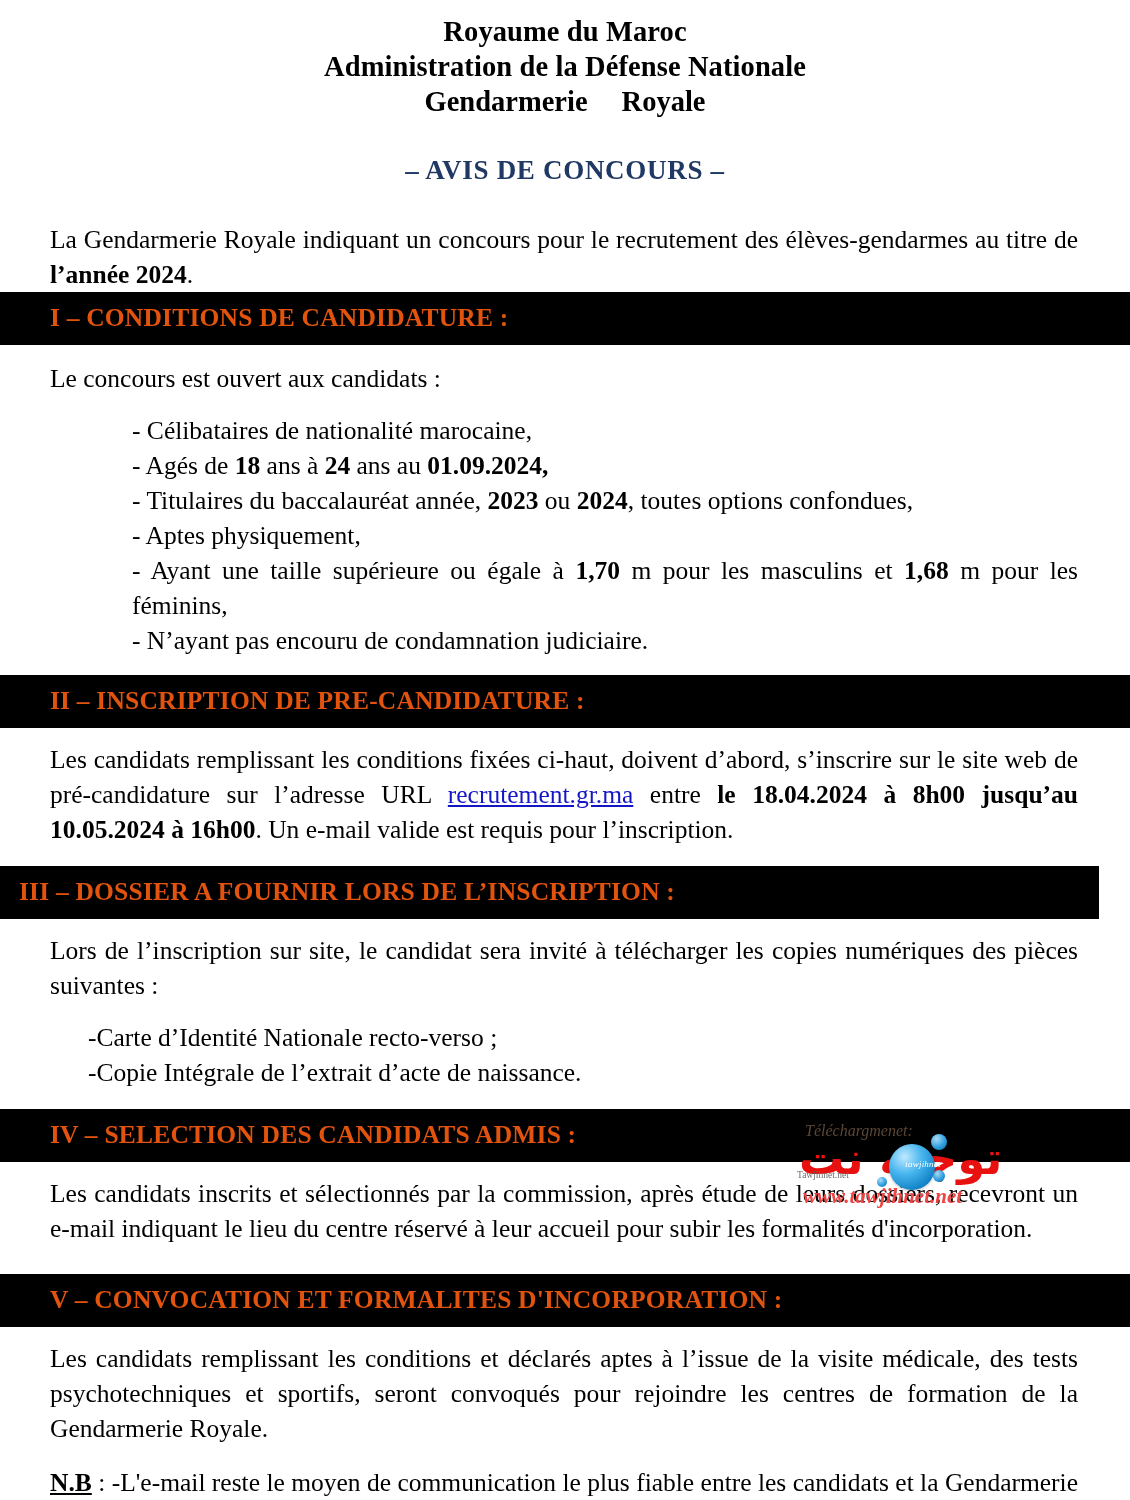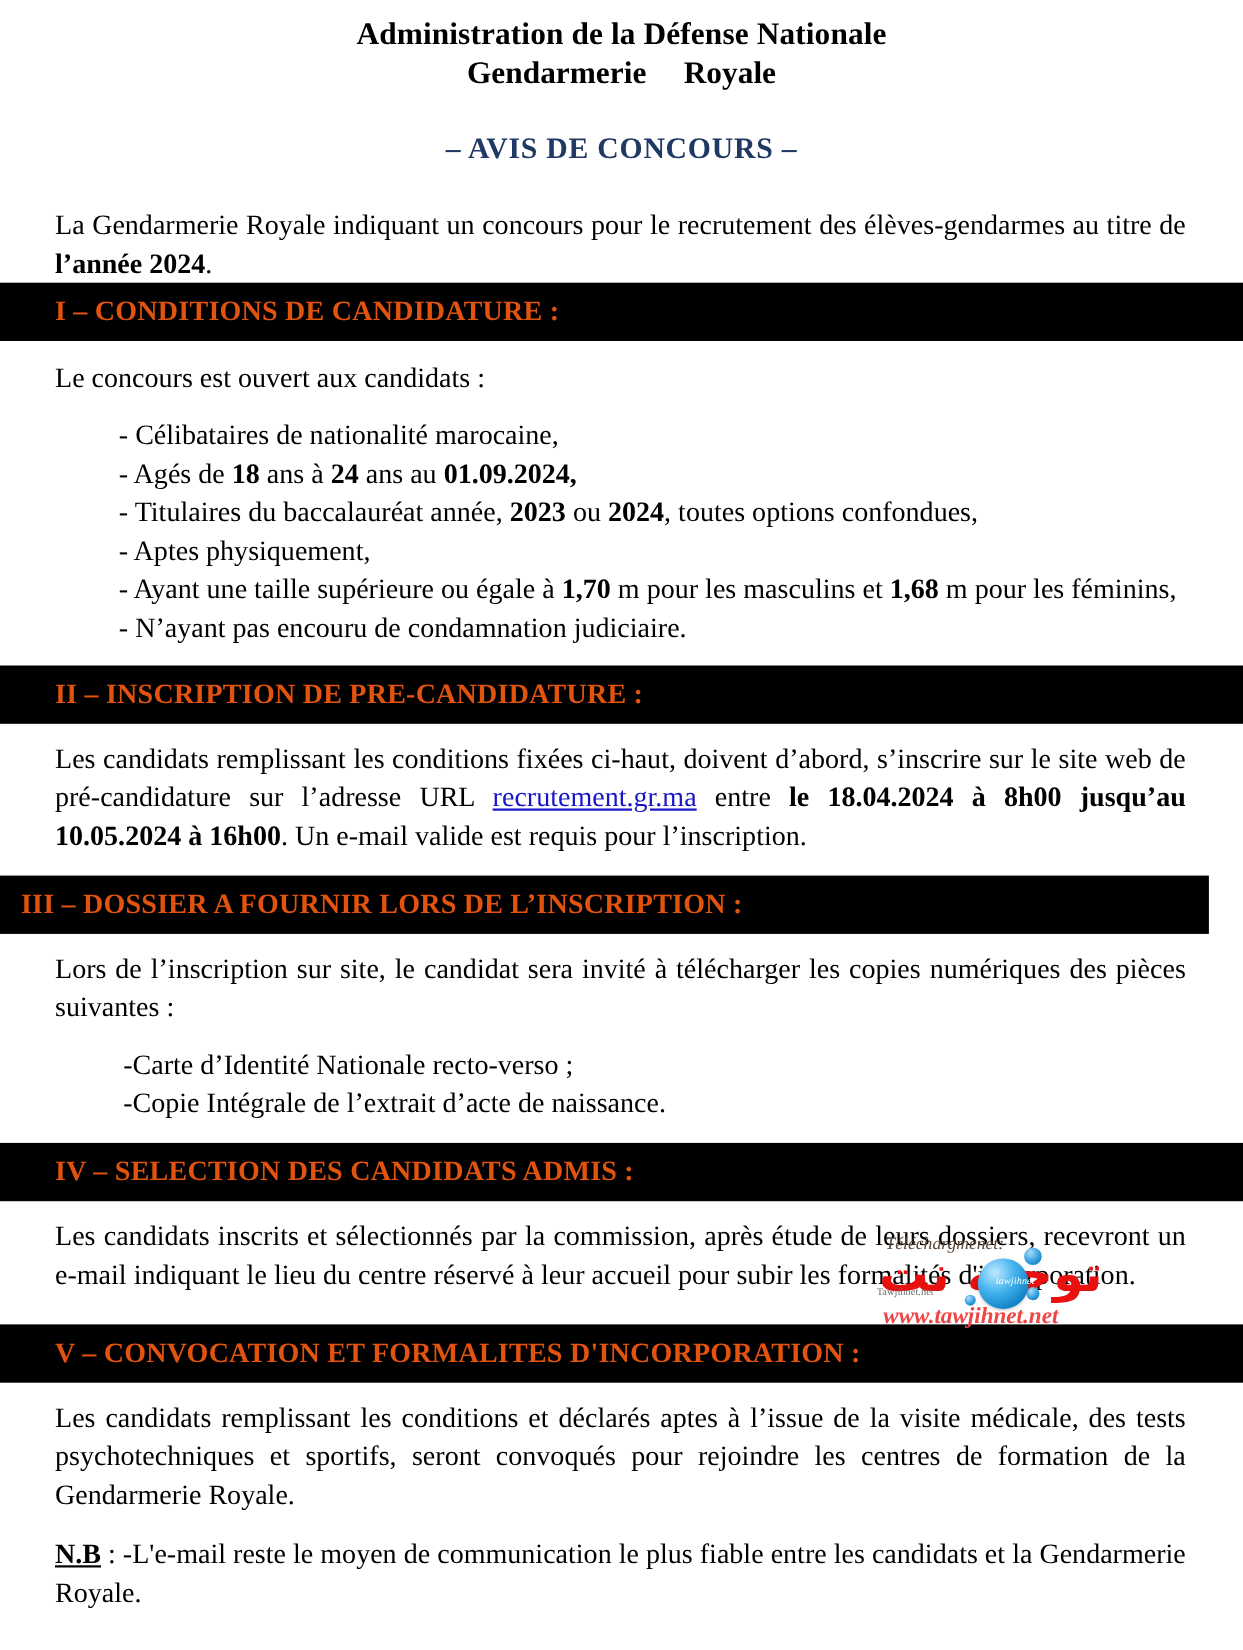--- a/index.html
+++ b/index.html
@@ -89,23 +89,24 @@
 
   
   .list {
     padding: 0 52px 0 108px;
     font-size: 25.5px;
     line-height: 35px;
     margin: 0;
   }
   .list-item {
     text-align: justify;
+    margin-left: 24px;
   }
   .list-tight {
-    padding: 0 52px 0 112px;
+    padding: 0 52px 0 88px;
     font-size: 25.5px;
     line-height: 35px;
   }
 
   
   .weblink {
     color: #1515C8;
     text-decoration: underline;
   }
 
@@ -223,20 +224,21 @@
     color: #ef4444;
     white-space: nowrap;
   }
 </style>
 </head>
 <body>
 
 <div class="page">
 
   <div class="header">
+    <div class="header-line">Royaume du Maroc</div>
     <div class="header-line">Administration de la Défense Nationale</div>
     <div class="gendarmerie-line"><span>Gendarmerie</span><span class="gap"></span><span>Royale</span></div>
   </div>
 
   <div class="avis-title">– AVIS DE CONCOURS –</div>
 
   <p class="para intro"><span>La Gendarmerie Royale indiquant un concours pour le recrutement des élèves-gendarmes au titre de </span><b>l’année 2024</b><span>.</span></p>
 
   <div class="band-wrap">
     <div class="section-band">

